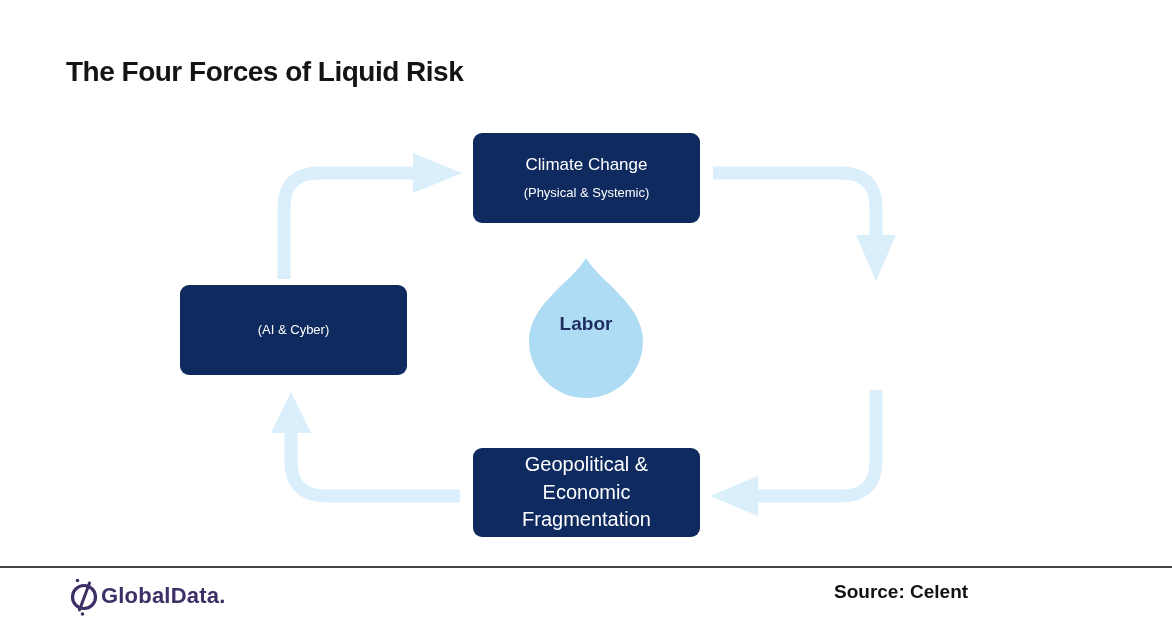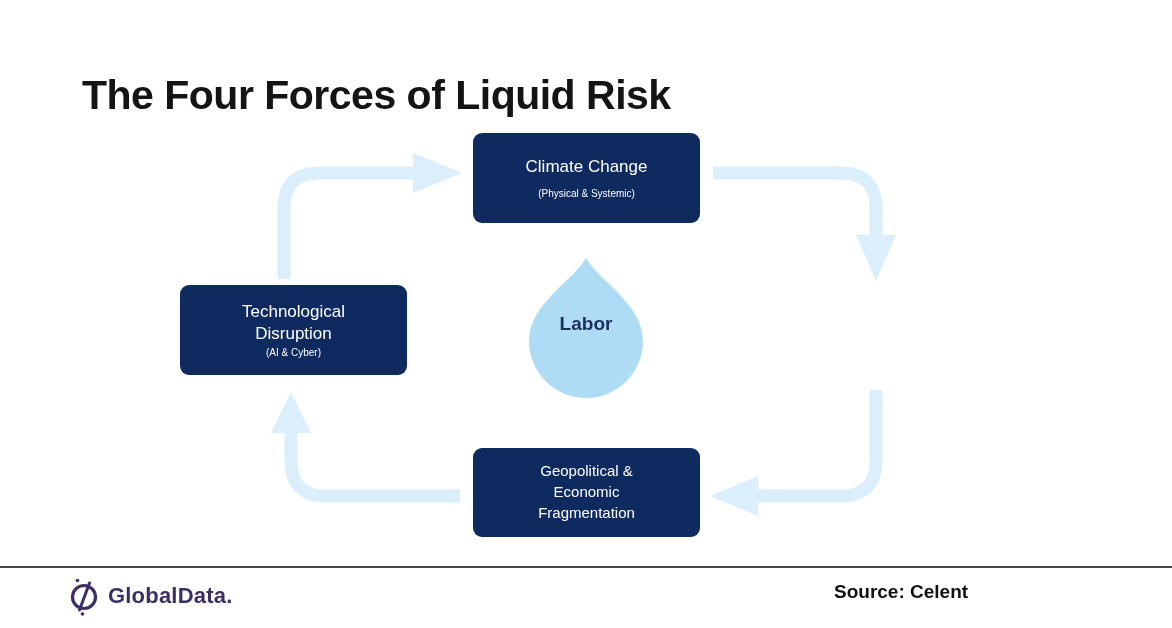--- a/index.html
+++ b/index.html
@@ -5,59 +5,59 @@
   html,body{margin:0;padding:0;background:#fff;}
   .canvas{
     position:relative;
     width:1172px;height:628px;
     background:var(--bg,#fff);
     font-family:"Liberation Sans","DejaVu Sans",sans-serif;
     overflow:hidden;
   }
   .page-title{
     position:absolute;left:66px;top:56px;
-    font-size:41px;font-weight:700;color:var(--title_text,#141414);
-    letter-spacing:-0.5px;margin:16px;
+    font-size:28px;font-weight:700;color:var(--title_text,#141414);
+    letter-spacing:-0.5px;margin:0;
   }
   
   .arrows{position:absolute;left:0;top:0;pointer-events:none;}
   .arrow-stroke{fill:none;stroke:var(--arrow,#daeefb);stroke-width:13px;}
   .arrow-head{fill:var(--arrow,#daeefb);stroke:none;}
   
   .node{
     position:absolute;
     background:var(--navy,#0e2a5f);
     border-radius:9px;
     color:var(--box_text,#fff);
     display:flex;flex-direction:column;align-items:center;justify-content:center;
     text-align:center;
   }
   .node-main{font-size:17px;line-height:1.32;font-weight:400;}
-  .node-sub{font-size:10px;line-height:1.3;margin-top:1px;font-weight:400;}
+  .node-sub{font-size:13px;line-height:1.3;margin-top:1px;font-weight:400;}
   .node-top{left:473px;top:133px;width:227px;height:90px;gap:7px;}
   .node-right{left:767px;top:286px;width:226px;height:88px;}
   .node-bottom{left:473px;top:448px;width:227px;height:89px;}
   .node-left{left:180px;top:285px;width:227px;height:90px;}
   .node-left .node-main{max-width:165px;}
-  .node-bottom .node-main{max-width:150px;font-size:15px;line-height:1.38;}
+  .node-bottom .node-main{max-width:150px;font-size:20px;line-height:1.38;}
   
   .drop-svg{position:absolute;left:520px;top:252px;pointer-events:none;}
   .drop-shape{fill:var(--drop,#aedcf5);}
   .drop-label{
     position:absolute;left:520px;top:311px;width:132px;
     text-align:center;color:var(--drop_text,#1d2d5e);
     font-size:19px;font-weight:700;line-height:26px;
   }
   .drop-label span{display:block;}
   
   .footer-rule{
     position:absolute;left:0;top:566px;width:1172px;height:0;
     border-top:2px solid var(--rule,#454545);
   }
-  .brand{position:absolute;left:67px;top:576px;display:flex;align-items:center;gap:7px;}
+  .brand{position:absolute;left:67px;top:576px;display:flex;align-items:center;}
   .brand-icon{display:block;}
   .brand-icon .ring{fill:none;stroke:var(--brand,#3d2f66);stroke-width:3.2px;}
   .brand-icon .slash{fill:none;stroke:var(--brand,#3d2f66);stroke-width:3px;stroke-linecap:round;}
   .brand-icon .tip{fill:var(--brand,#3d2f66);}
   .brand-text{
     color:var(--brand,#3d2f66);font-size:22px;font-weight:600;letter-spacing:0.2px;
   }
   .source-note{
     position:absolute;left:834px;top:581px;
     font-size:19px;font-weight:700;color:var(--source_text,#111);
@@ -93,21 +93,20 @@
     <div class="node-main">Climate Change</div>
     <div class="node-sub">(Physical &amp; Systemic)</div>
   </div>
 
 
   <div class="node node-bottom">
     <div class="node-main">Geopolitical &amp; Economic Fragmentation</div>
   </div>
 
   <div class="node node-left">
-    <div class="node-main">Technological Disruption</div>
     <div class="node-sub">(AI &amp; Cyber)</div>
   </div>
 
   <svg class="drop-svg" width="132" height="152" viewBox="0 0 132 152">
     <path class="drop-shape" d="M 66 6 C 80 30, 123 52, 123 89 A 57 57 0 1 1 9 89 C 9 52, 52 30, 66 6 Z"></path>
   </svg>
   <div class="drop-label">
     <span>Labor</span>
   </div>
 

